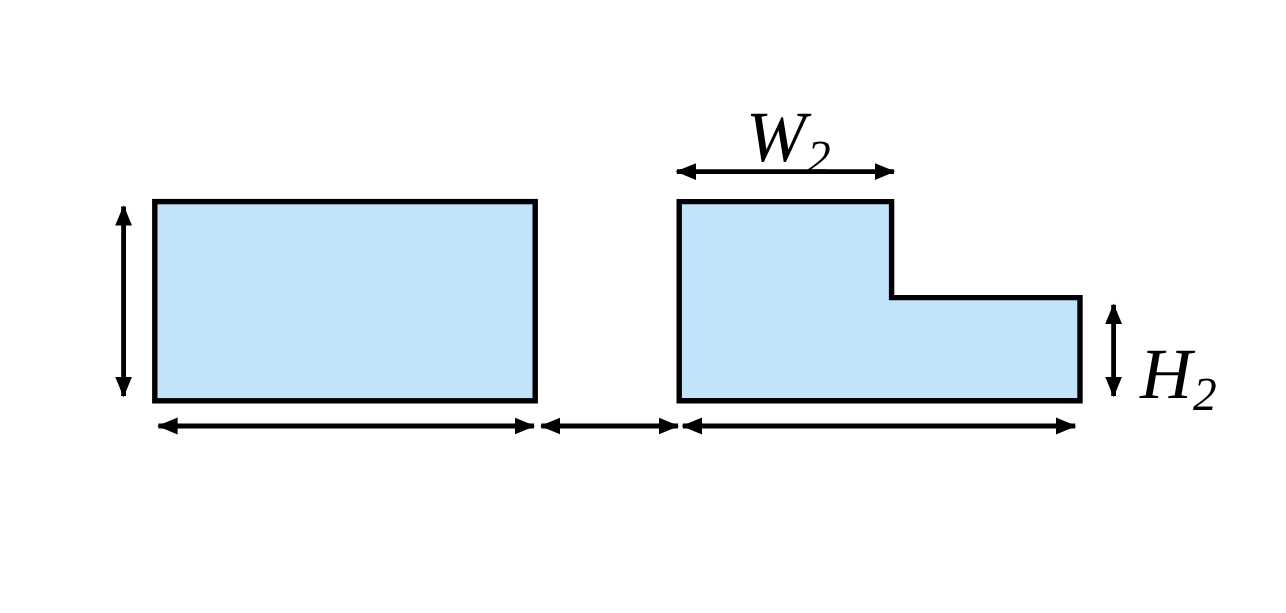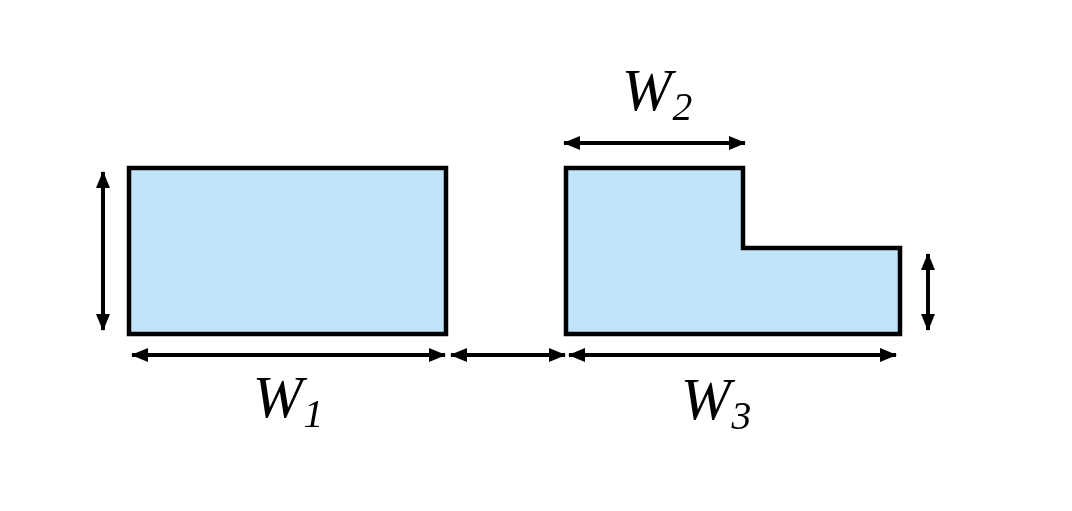--- a/index.html
+++ b/index.html
@@ -32,20 +32,21 @@
   .arrowhead { fill: var(--line-color); }
   .label {
     position: absolute;
     transform: translate(-50%, -50%);
     font-style: italic;
     font-size: 60px;
     line-height: 1;
     color: var(--label-color);
     white-space: nowrap;
     user-select: none;
+    margin-top: 24px;
   }
   .label .sub {
     font-size: 0.66em;
     vertical-align: -0.26em;
     margin-left: 0.02em;
   }
 </style>
 </head>
 <body>
 
@@ -72,27 +73,24 @@
     <line class="dim-arrow" x1="451" y1="355" x2="565" y2="355" marker-start="url(#ah-start)" marker-end="url(#ah-end)"></line>
 
     <line class="dim-arrow" x1="564" y1="143" x2="745" y2="143" marker-start="url(#ah-start)" marker-end="url(#ah-end)"></line>
 
     <line class="dim-arrow" x1="569" y1="355" x2="896" y2="355" marker-start="url(#ah-start)" marker-end="url(#ah-end)"></line>
 
     <line class="dim-arrow" x1="928" y1="254" x2="928" y2="330" marker-start="url(#ah-start)" marker-end="url(#ah-end)"></line>
   </svg>
 
 
-  <div class="label" style="left:288px; top:401px">
-    <span>W</span><span class="sub">1</span>
-  </div>
 
 
   <div class="label" style="left:657px; top:94px">
     <span>W</span><span class="sub">2</span>
   </div>
 
-  <div class="label" style="left:716px; top:403px">
-    <span>W</span><span class="sub">3</span>
+
+  <div class="label" style="left:982px; top:292px">
+    <span>H</span><span class="sub">2</span>
   </div>
-
 
 </div>
 
 </body></html>

